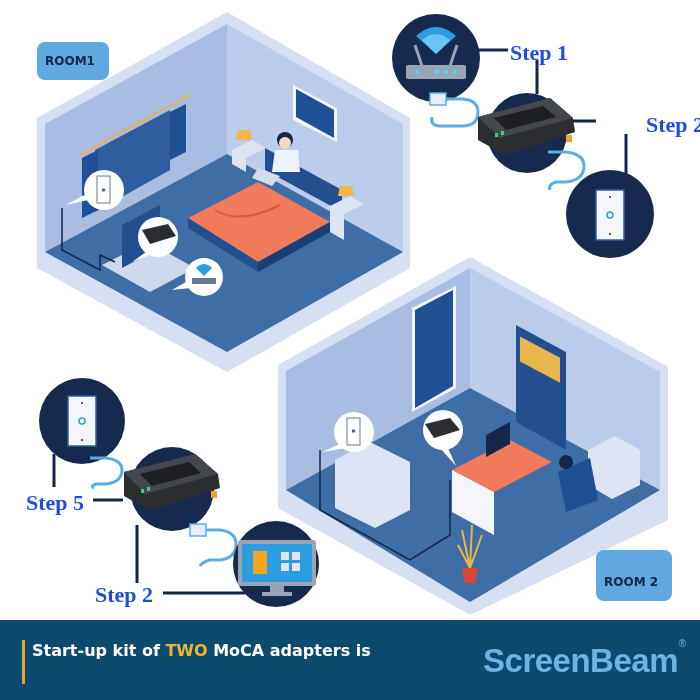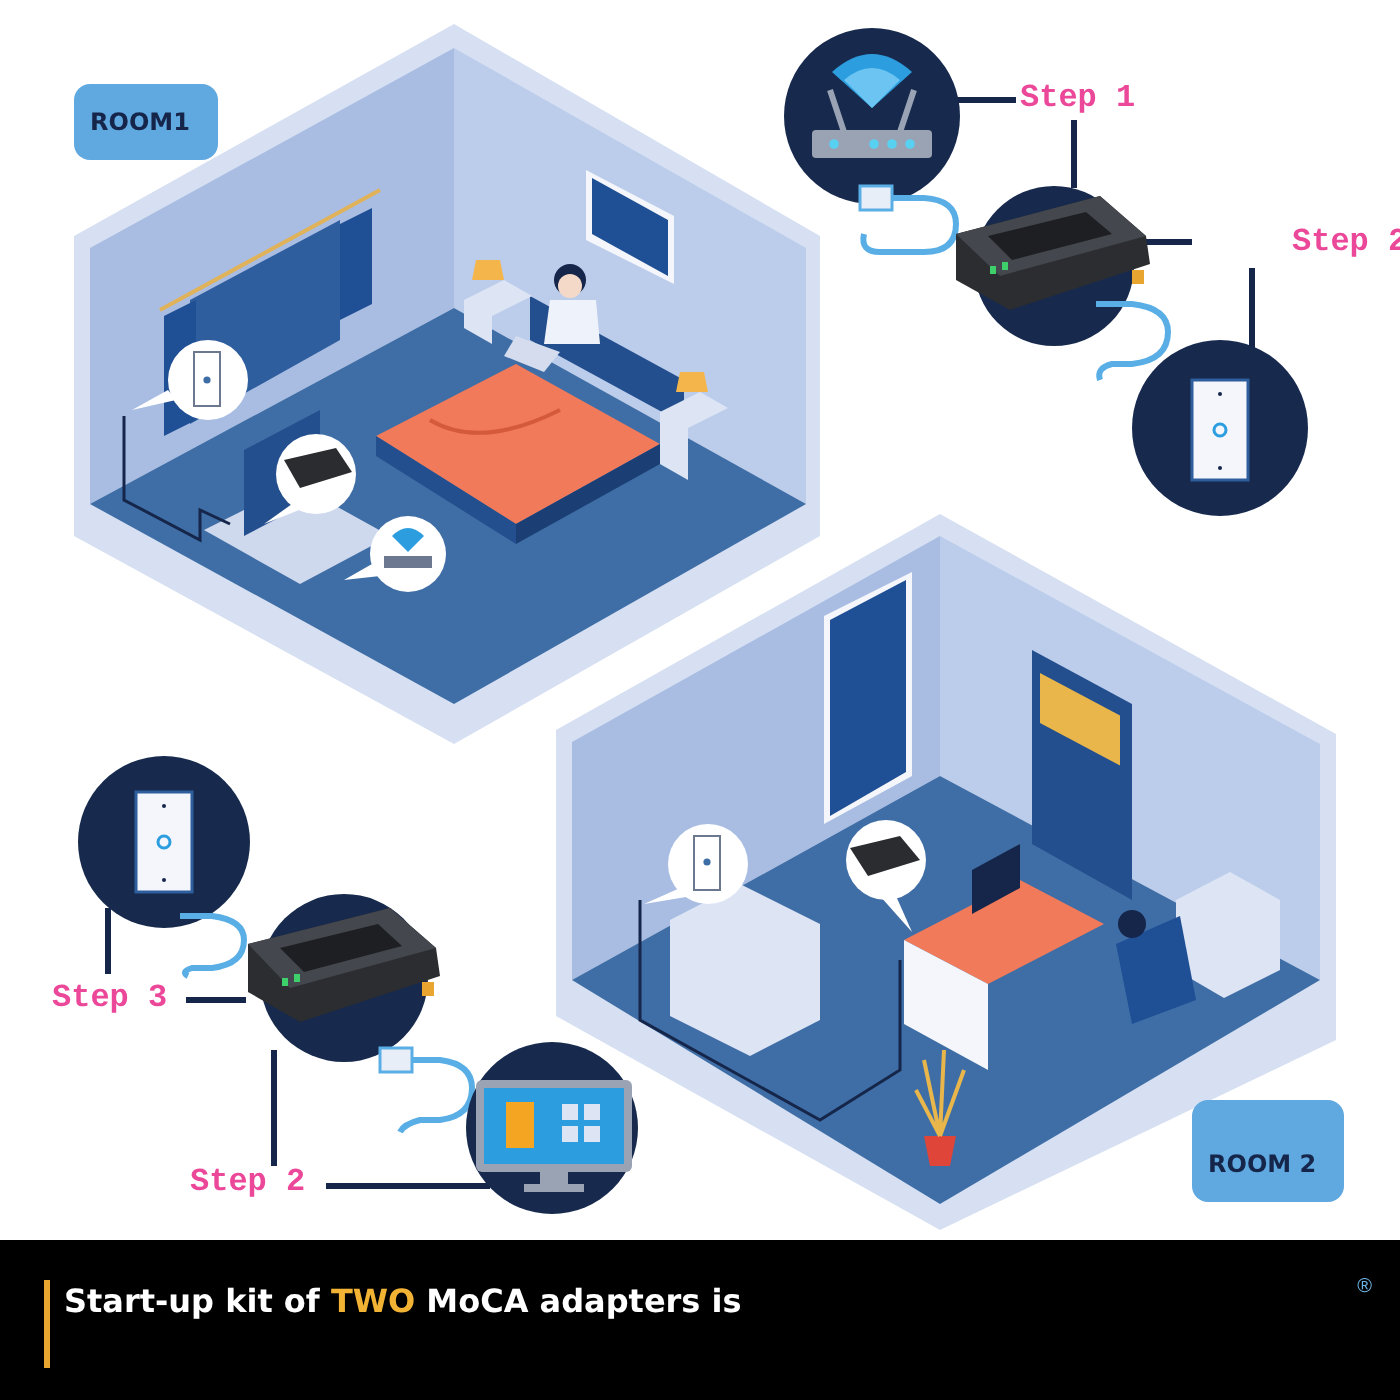--- a/index.html
+++ b/index.html
@@ -1,20 +1,20 @@
 <!DOCTYPE html>
 <html><head>
 <meta charset="utf-8">
 <style>
   html, body { margin:0; padding:0; background:#ffffff; }
   body { width:700px; height:700px; position:relative; overflow:hidden; font-family:"Liberation Sans", sans-serif; }
   #scene { position:absolute; left:0; top:0; width:700px; height:620px; }
   .room-tag { position:absolute; background:#5fa8e0; color:#15264a; font-family:"DejaVu Sans", sans-serif; font-weight:bold; font-size:12px; border-radius:8px; padding:12px 8px; }
-  .step-label { position:absolute; font-family:Liberation Mono, monospace; font-weight:bold; font-size:16px; color:#ec4899; white-space:nowrap; }
-  #footer { position:absolute; left:0; top:620px; width:700px; height:80px; background:#000000; }
+  .step-label { position:absolute; font-family:Liberation Serif, serif; font-weight:bold; font-size:22px; color:#1d4ed8; white-space:nowrap; }
+  #footer { position:absolute; left:0; top:620px; width:700px; height:80px; background:#0c4a6e; }
   #footer .bar { position:absolute; left:22px; top:20px; width:3px; height:44px; background:#e8a530; }
   #footer .line { position:absolute; left:32px; font-family:"DejaVu Sans", sans-serif; font-weight:bold; font-size:16px; color:#ffffff; white-space:nowrap; }
   #footer .hl { color:#f2b233; }
   #footer .brand { position:absolute; right:22px; top:22px; font-family:"Liberation Sans", sans-serif; font-weight:bold; font-size:33px; color:#6cb4e6; letter-spacing:-0.5px; }
   #footer .reg { position:absolute; right:14px; top:18px; font-size:10px; color:#6cb4e6; }
 </style>
 </head>
 <body>
 
 <svg id="scene" viewBox="0 0 700 620" xmlns="http://www.w3.org/2000/svg">
@@ -201,22 +201,23 @@
       <rect x="262" y="592" width="30" height="4" fill="#9aa3b3"></rect>
     </g>
   </g>
 </svg>
 
 <div class="room-tag" style="left:37px; top:42px; width:56px;">ROOM1</div>
 <div class="room-tag" style="left:596px; top:550px; width:60px; padding-top:25px;">ROOM 2</div>
 
 <div class="step-label" style="left:510px; top:40px;">Step 1</div>
 <div class="step-label" style="left:598px; top:112px;margin-left:48px;">Step 2</div>
-<div class="step-label" style="left:26px; top:490px;">Step 3</div>
+<div class="step-label" style="left:26px; top:490px;">Step 5</div>
 <div class="step-label" style="left:95px; top:582px;">Step 2</div>
 
 <div id="footer">
   <div class="bar"></div>
   <div class="line" style="top:21px;">
     <span>Start-up kit of </span><span class="hl">TWO</span><span> MoCA adapters is</span>
   </div>
+  <div class="brand">ScreenBeam</div>
   <div class="reg">®</div>
 </div>
 
 </body></html>

